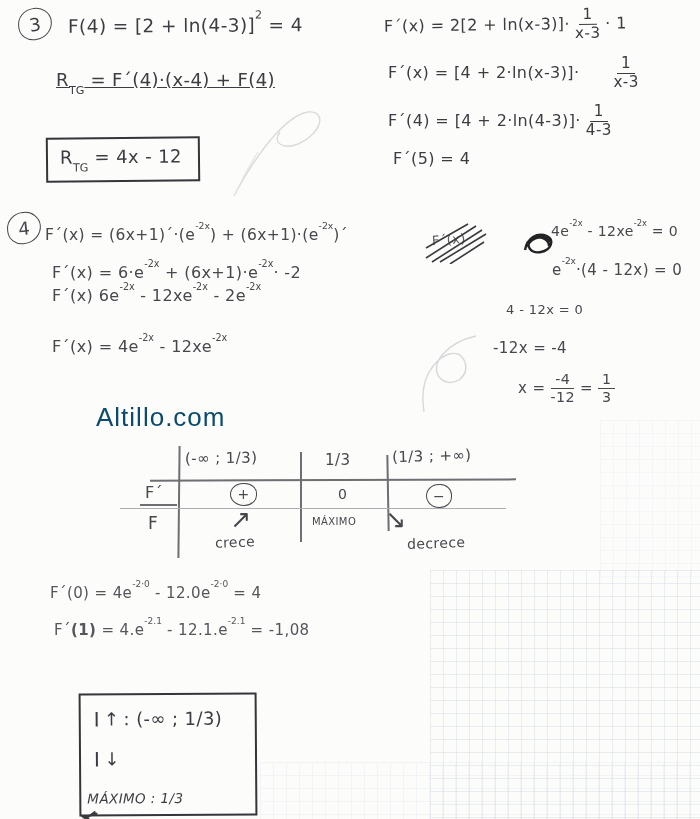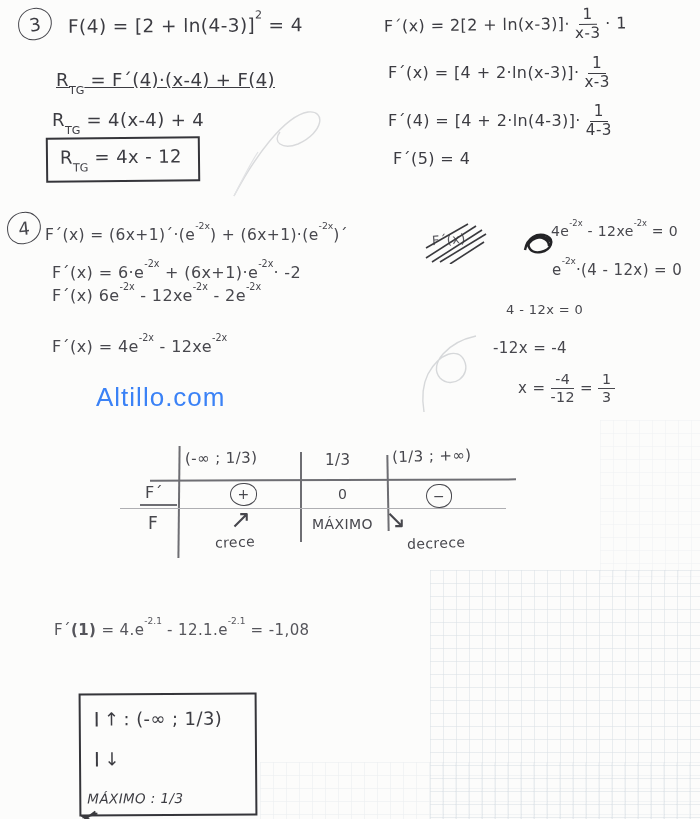--- a/index.html
+++ b/index.html
@@ -28,21 +28,21 @@
   .tline{position:absolute; background:#6e6e73;}
   .grid{
     position:absolute; pointer-events:none;
     background-image:
       repeating-linear-gradient(to right,  rgba(150,168,186,.55) 0 1px, transparent 1px 13px),
       repeating-linear-gradient(to bottom, rgba(150,168,186,.55) 0 1px, transparent 1px 13px);
   }
   .ink3{color:#3c3c42;}
   .ink4{color:#47474d;}
   .inklight{color:#55555b;}
-  .watermark{font-family:"Liberation Sans", sans-serif; color:#3b82f6; letter-spacing:1px;}
+  .watermark{font-family:"Liberation Sans", sans-serif; color:#0c4a6e; letter-spacing:1px;margin-top:20px;}
 </style>
 </head>
 <body>
 
 <div id="paper">
 
   <div class="grid" style="left:430px; top:570px; width:270px; height:249px; opacity:.33;"></div>
   <div class="grid" style="left:260px; top:762px; width:440px; height:57px; opacity:.16;"></div>
   <div class="grid" style="left:600px; top:420px; width:100px; height:160px; opacity:.12;"></div>
 
@@ -56,29 +56,28 @@
       <span>F´(x) = 2[2 + ln(x-3)]·</span>
       <span class="frac">
         <span class="fn">1</span>
         <span class="fd">x-3</span>
       </span>
       <span>· 1</span>
     </div>
 
   <div class="hw ink3" style="left:56px; top:70px; font-size:18px;text-decoration:underline;"><span>R</span><sub>TG</sub><span> = F´(4)·(x-4) + F(4)</span></div>
 
-  <div class="hw ink3 flexline" style="left:388px; top:56px; font-size:16px;">
+  <div class="hw ink3 flexline" style="left:388px; top:56px; font-size:16px;gap:29px;">
       <span>F´(x) = [4 + 2·ln(x-3)]·</span>
       <span class="frac">
         <span class="fn">1</span>
         <span class="fd">x-3</span>
       </span>
     </div>
 
-  <div class="hw ink3" style="left:52px; top:110px; font-size:18px;"><span>R</span><sub>TG</sub><span> = 4(x-4) + 4</span></div>
 
   <div class="hw ink3 flexline" style="left:388px; top:104px; font-size:16px;">
       <span>F´(4) = [4 + 2·ln(4-3)]·</span>
       <span class="frac">
         <span class="fn">1</span>
         <span class="fd">4-3</span>
       </span>
     </div>
 
   <div class="ansbox ink3" style="left:46px; top:137px; padding:8px 16px 9px 12px; transform:rotate(-.6deg);">
@@ -165,26 +164,27 @@
     <span class="circle-sign hw" style="left:112px; top:39px; width:25px; height:21px; font-size:14px;">
       <span>+</span>
     </span>
     <div class="hw" style="left:220px; top:42px; font-size:14px;">0</div>
     <span class="circle-sign hw" style="left:308px; top:40px; width:24px; height:22px; font-size:14px;">
       <span>−</span>
     </span>
 
     <div class="hw" style="left:30px; top:70px; font-size:17px;">F</div>
     <div class="hw" style="left:112px; top:62px; font-size:25px;">↗</div>
-    <div class="hw" style="left:194px; top:72px; font-size:14px;">MÁXIMO</div>
+    <div class="hw" style="left:194px; top:72px; font-size:10px;">MÁXIMO</div>
     <div class="hw" style="left:267px; top:62px; font-size:25px;">↘</div>
     <div class="hw" style="left:97px; top:90px; font-size:14px; transform:rotate(-2deg);">crece</div>
     <div class="hw" style="left:289px; top:91px; font-size:14px; transform:rotate(-2deg);">decrece</div>
   </div>
 
+  <div class="hw inklight" style="left:50px; top:584px; font-size:15px;"><span>F´(0) = 4e</span><sup>-2·0</sup><span> - 12.0e</span><sup>-2·0</sup><span> = 4</span></div>
 
   <div class="hw inklight" style="left:54px; top:621px; font-size:15px;text-align:right;"><span>F´</span><b>(1)</b><span> = 4.e</span><sup>-2.1</sup><span> - 12.1.e</span><sup>-2.1</sup><span> = -1,08</span></div>
 
   <div class="ansbox" style="left:79px; top:693px; width:174px; height:119px; transform:rotate(-.4deg); color:#3c3c42;">
     <div class="hw flexline" style="left:13px; top:13px; font-size:18px; gap:4px;">
       <span style="font-size:20px;">I</span>
       <span>↑</span>
       <span>: (-∞ ; 1/3)</span>
     </div>
     <div class="hw flexline" style="left:13px; top:53px; font-size:18px; gap:4px;">

